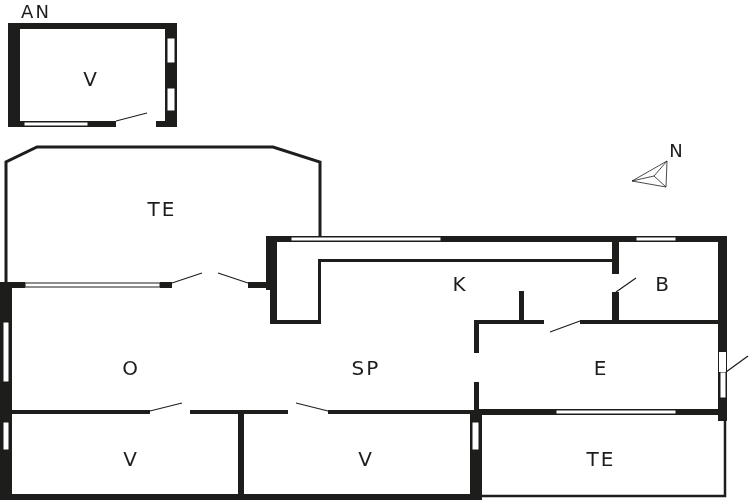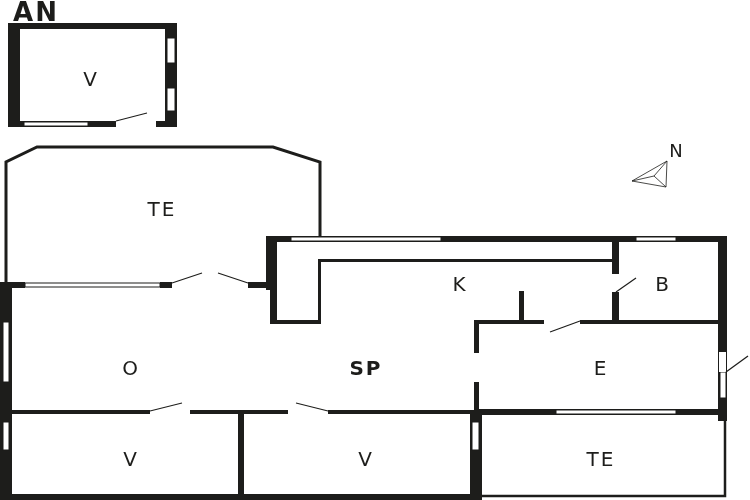--- a/index.html
+++ b/index.html
@@ -1,19 +1,19 @@
 <!DOCTYPE html>
 <html><head>
   <meta charset="utf-8">
   <style>
     html, body { margin: 0; padding: 0; background: #ffffff; }
     body { width: 750px; height: 500px; overflow: hidden; position: relative; font-family: "DejaVu Sans", sans-serif; }
     #plan { position: absolute; left: 0; top: 0; width: 750px; height: 500px; }
     .lbl { position: absolute; font-family: "DejaVu Sans", sans-serif; font-size: 20px; color: #1d1d1b; letter-spacing: 2px; transform: translate(-50%, -50%); white-space: nowrap; line-height: 1; }
-    .lbl.big { font-size: 26px; font-weight: bold; }
+    .lbl.big { font-size: 18px; }
   </style>
 </head>
 <body>
 
 <svg id="plan" viewBox="0 0 750 500" xmlns="http://www.w3.org/2000/svg">
   <rect x="0" y="0" width="750" height="500" fill="#ffffff"></rect>
 
   <g fill="#1d1d1b">
     <rect x="8" y="23" width="169" height="6"></rect>
     <rect x="8" y="23" width="12" height="104"></rect>
@@ -129,17 +129,17 @@
 </svg>
 
 <div class="lbl big" style="left:36px; top:12px;">AN</div>
 <div class="lbl" style="left:677px; top:151px; font-size:18px;">N</div>
 
 <div class="lbl" style="left:91px; top:79px;">V</div>
 <div class="lbl" style="left:162px; top:209px;">TE</div>
 <div class="lbl" style="left:460px; top:284px;">K</div>
 <div class="lbl" style="left:663px; top:284px;">B</div>
 <div class="lbl" style="left:131px; top:368px;">O</div>
-<div class="lbl" style="left:366px; top:368px;font-weight:bold;">SP</div>
+<div class="lbl" style="left:366px; top:368px;">SP</div>
 <div class="lbl" style="left:601px; top:368px;">E</div>
 <div class="lbl" style="left:131px; top:459px;">V</div>
 <div class="lbl" style="left:366px; top:459px;">V</div>
 <div class="lbl" style="left:601px; top:459px;">TE</div>
 
 </body></html>

